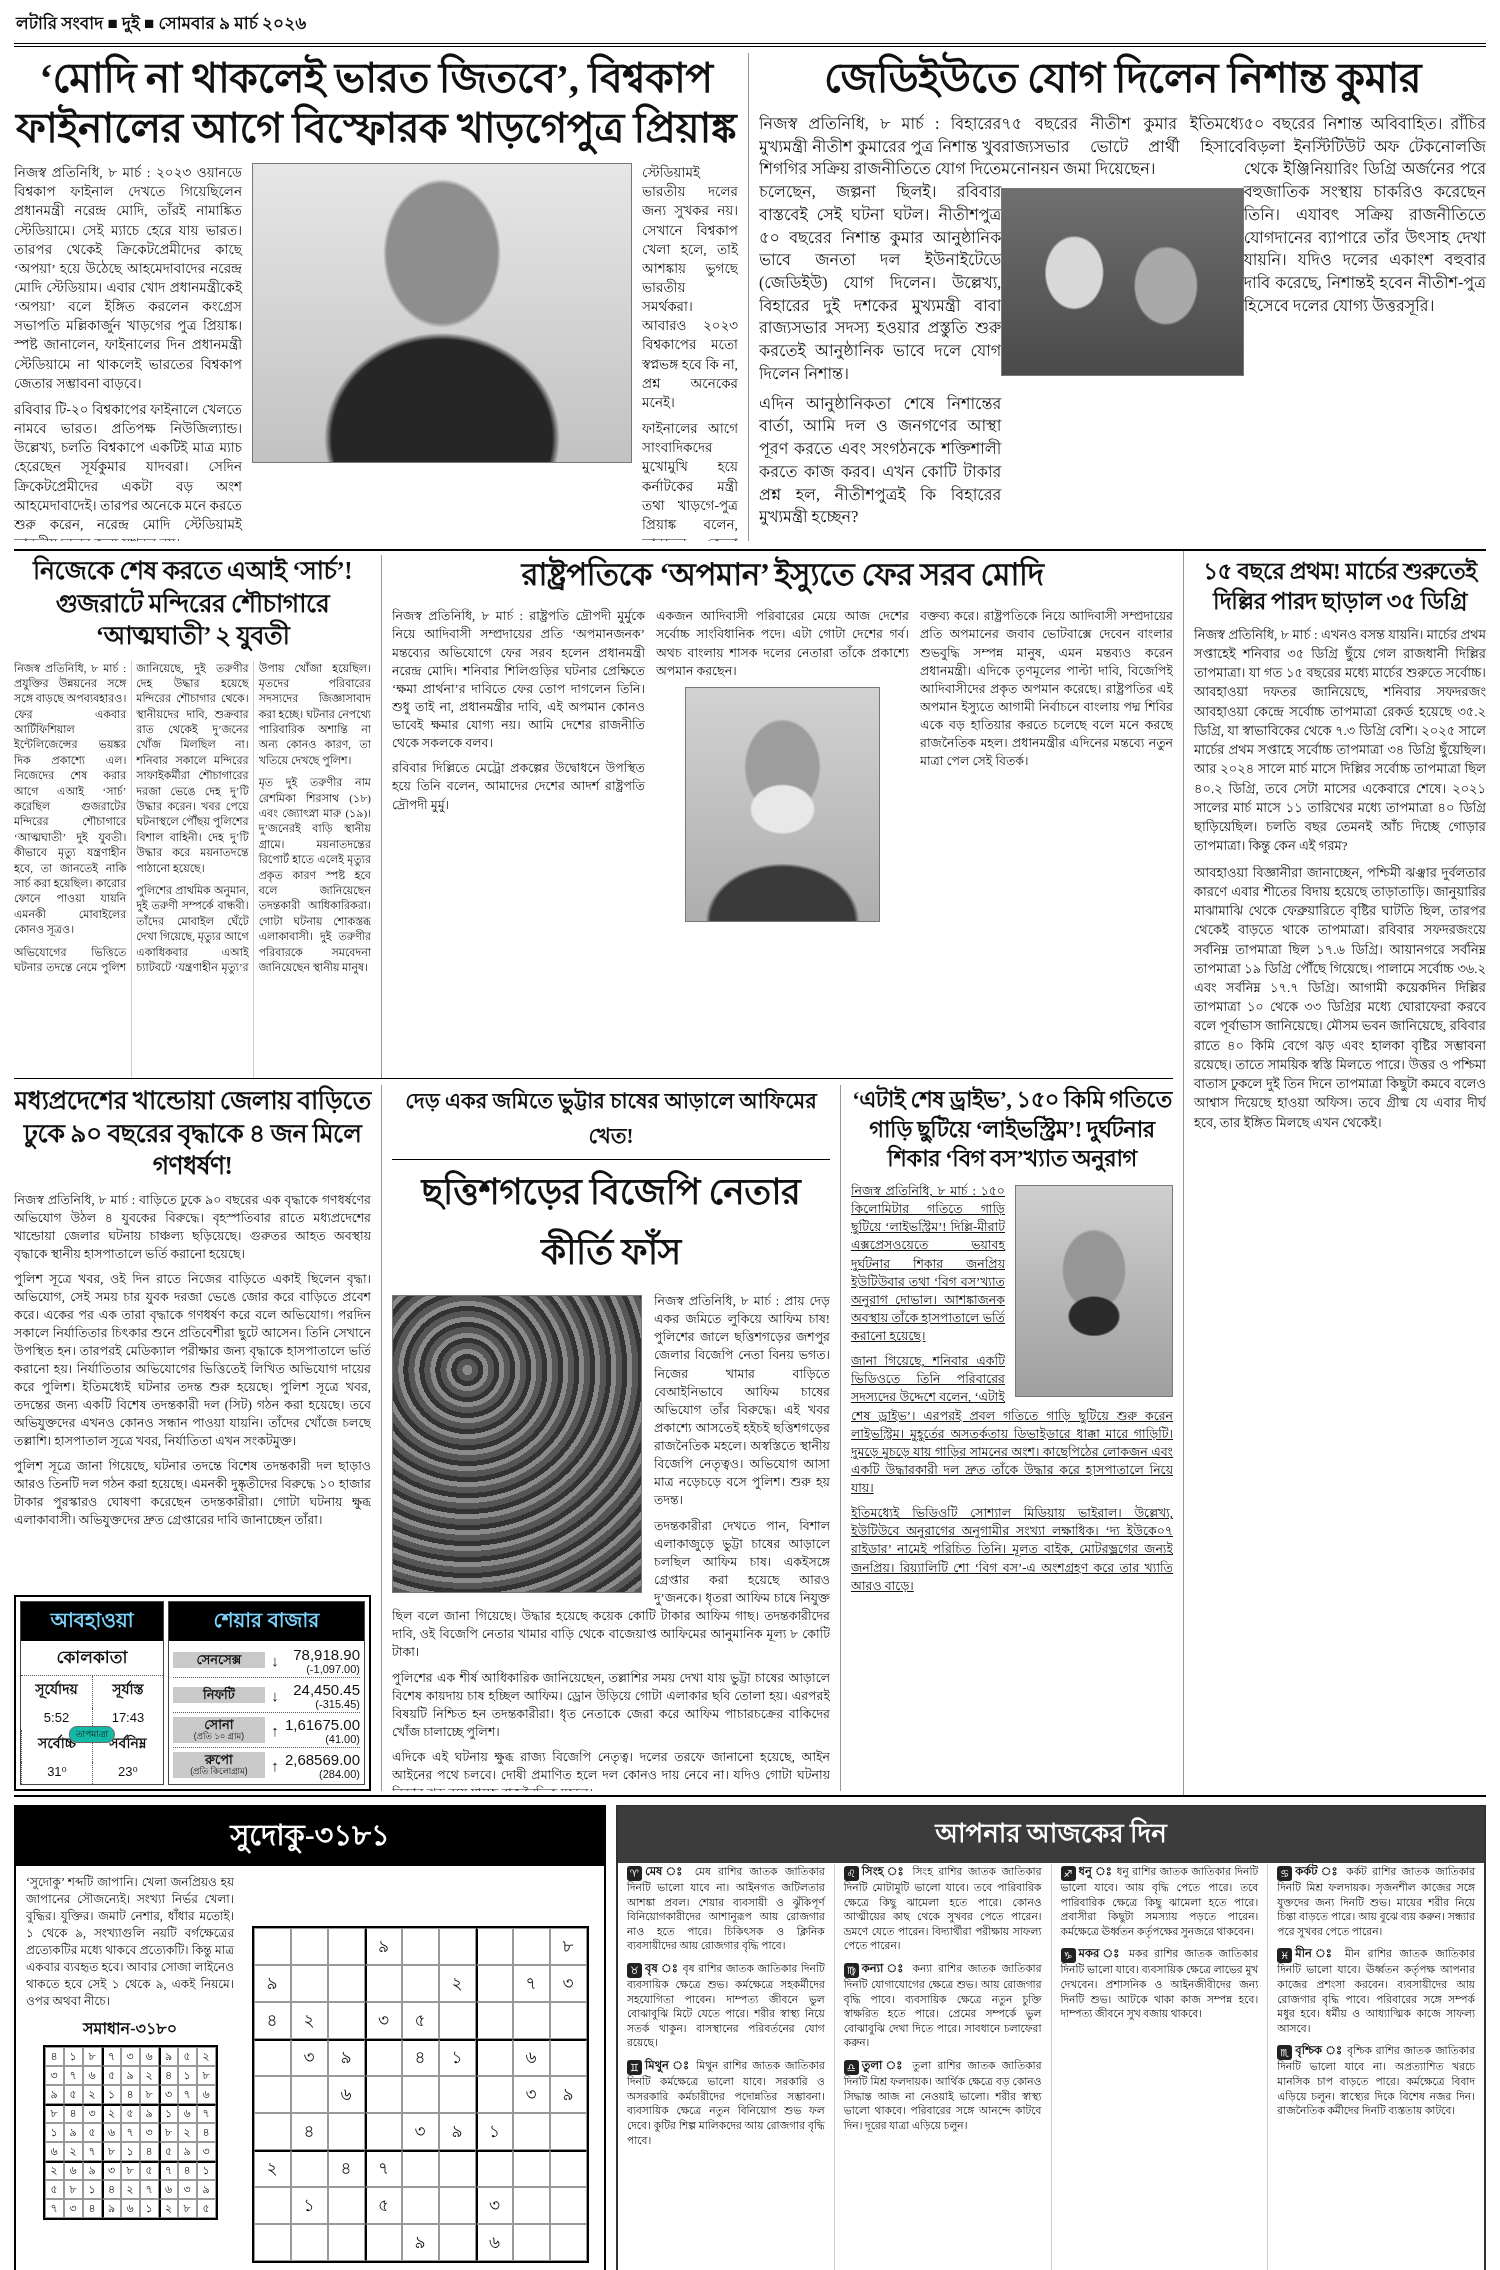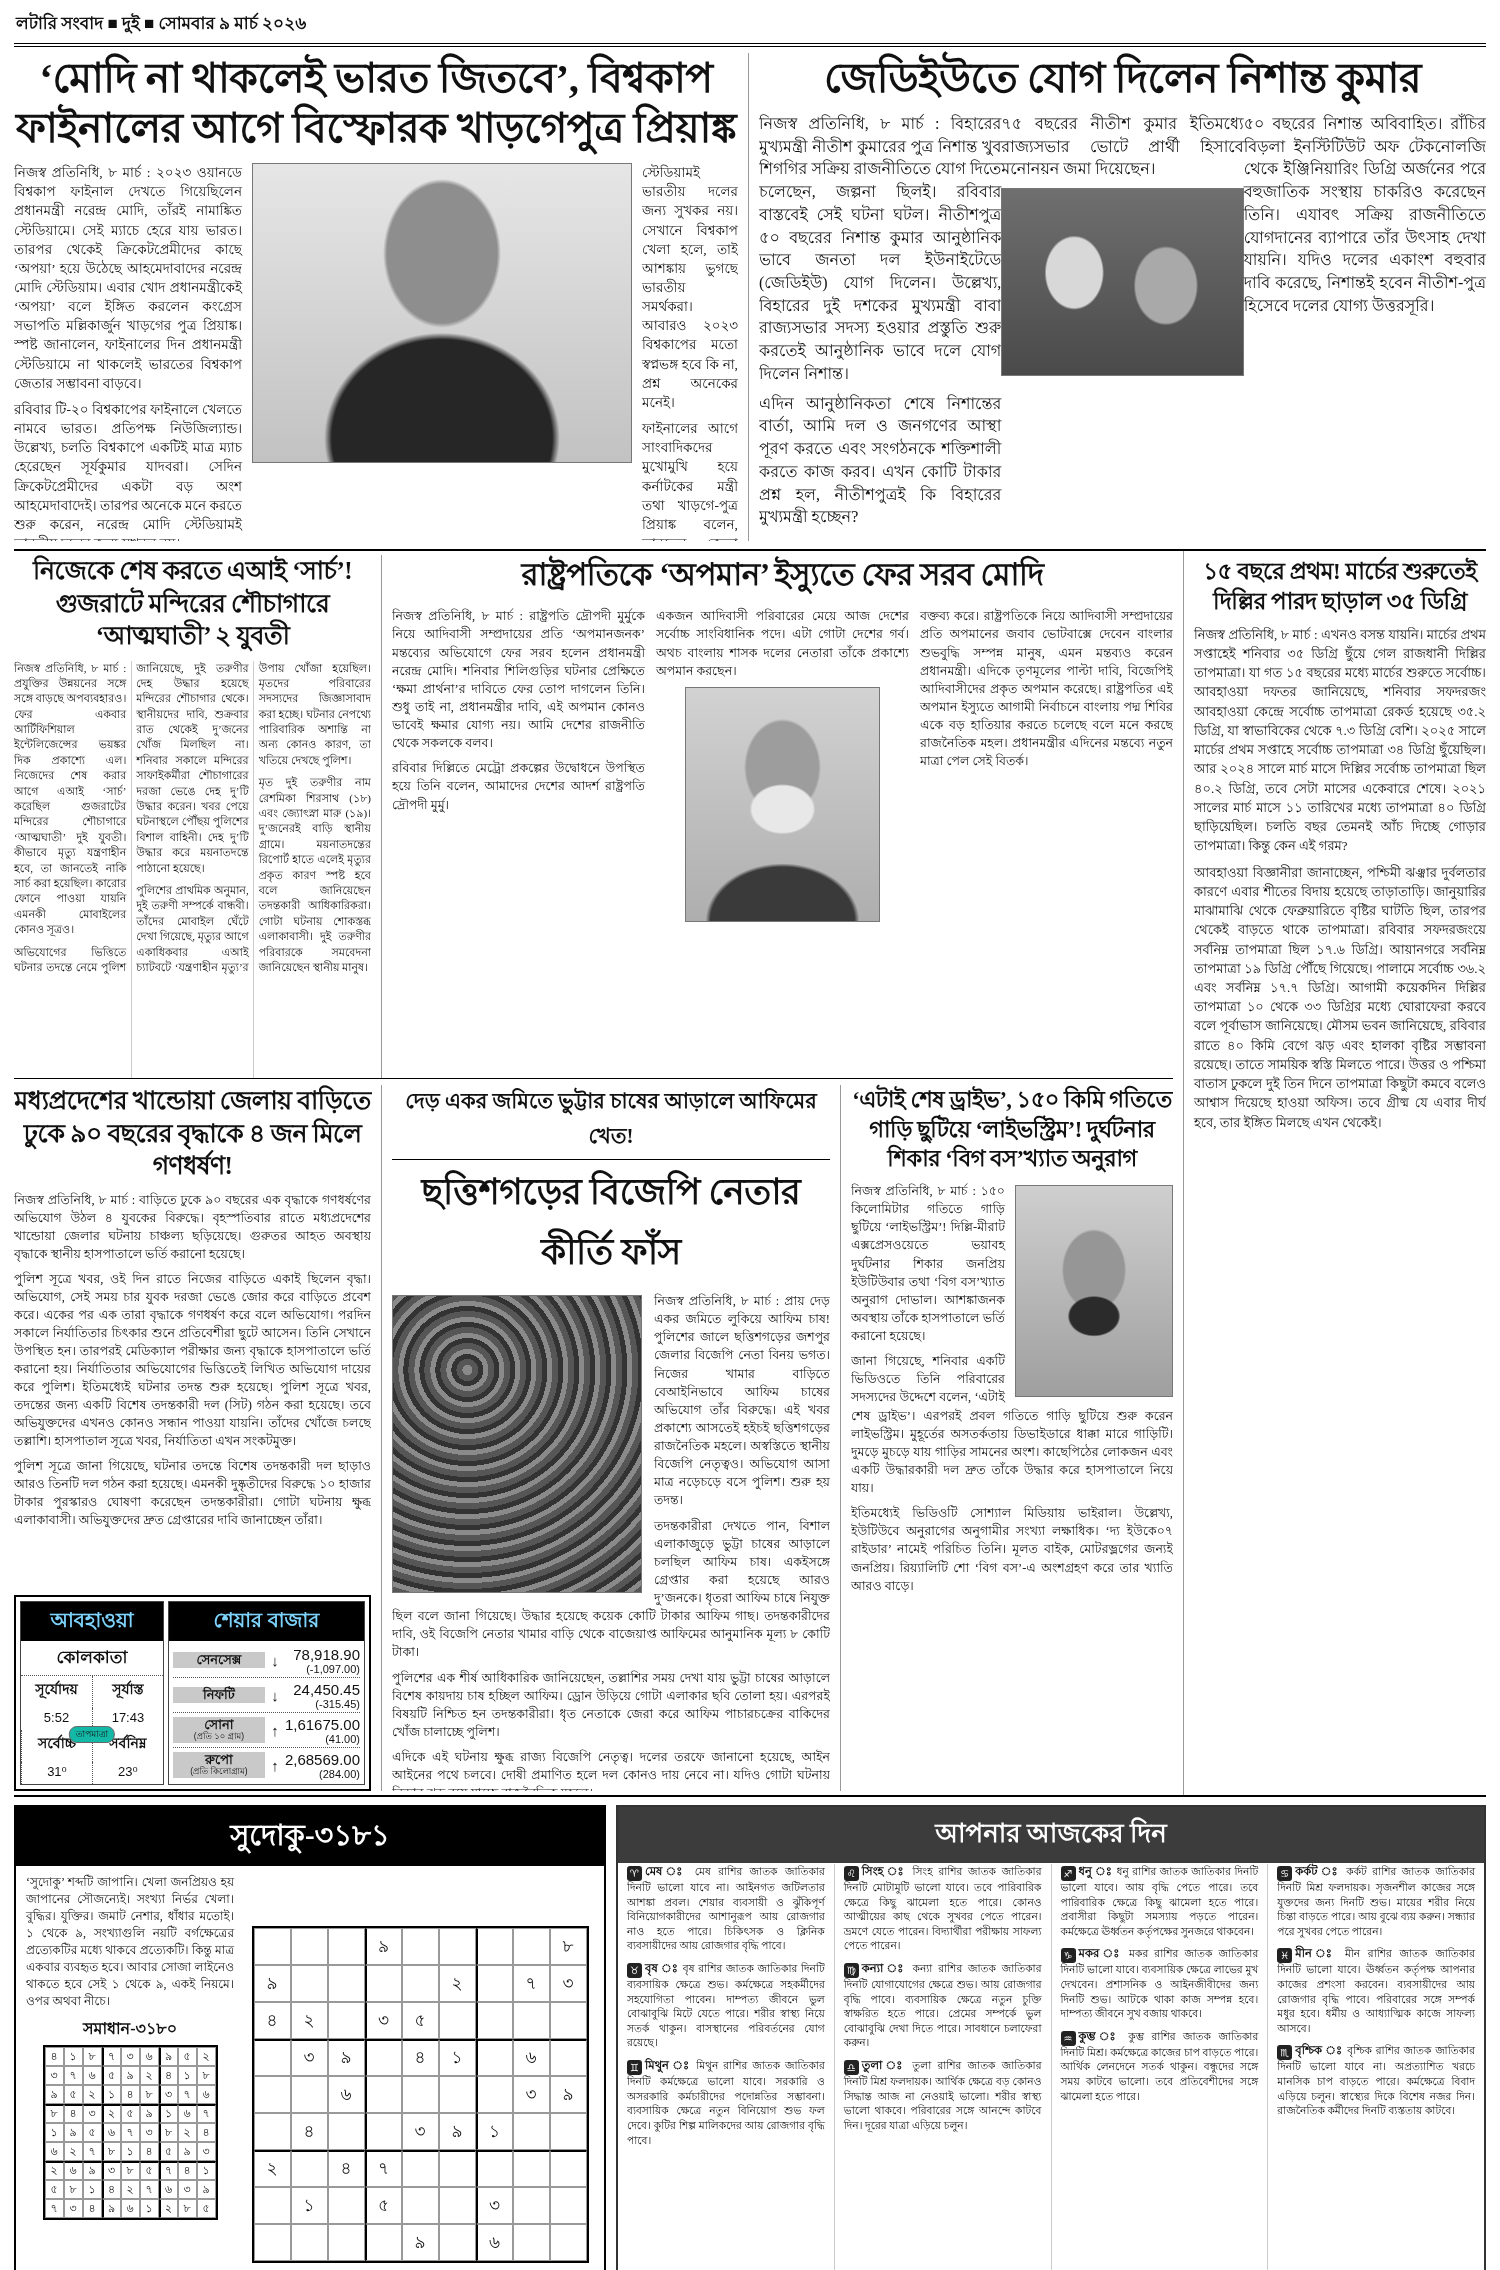--- a/index.html
+++ b/index.html
@@ -64,21 +64,21 @@
   .col-opium { flex:1; padding:0 10px; border-right:1px solid #999; display:flex; flex-direction:column; }
   .kicker { font-size:21px; font-weight:bold; text-align:center; border-bottom:1.5px solid #000; padding-bottom:4px; margin-bottom:4px; }
   .h-opium { font-size:36px; text-align:center; margin-bottom:8px; }
   .opium-body { flex:1; font-size:12.5px; line-height:1.45; overflow:hidden; }
   .photo-opium { float:left; width:250px; height:298px; margin:3px 12px 6px 0;
     background:
       repeating-radial-gradient(circle at 30% 25%, #8a8a8a 0 5px, #565656 5px 11px, #333 11px 16px),
       #444; }
   .col-livestream { width:332px; padding-left:10px; display:flex; flex-direction:column; }
   .h-live { font-size:22.5px; line-height:1.32; text-align:center; margin-bottom:8px; }
-  .live-body { flex:1; font-size:12.5px; line-height:1.45; overflow:hidden; }
+  .live-body { flex:1; font-size:12.5px; line-height:1.45; overflow:hidden;text-decoration:underline; }
   .photo-anurag { float:right; width:158px; height:212px; margin:3px 0 6px 10px;
     background:
       radial-gradient(44px 34px at 50% 62%, #2b2b2b 55%, rgba(0,0,0,0) 60%),
       radial-gradient(52px 66px at 50% 40%, #969696 58%, rgba(0,0,0,0) 62%),
       linear-gradient(180deg,#cfcfcf,#9f9f9f); }
 
   
   .wm-box { border:2px solid #000; margin-top:8px; display:flex; height:196px; padding:4px; gap:4px; }
   .weather { width:46%; border:1px solid #444; display:flex; flex-direction:column; font-family:"Liberation Sans","DejaVu Sans",sans-serif; }
   .wm-head { background:#000; color:#7dd3fc; text-align:center; font-size:20px; font-weight:bold; padding:3px 0; }
@@ -479,21 +479,20 @@
             <div class="horo-entry"><span class="horo-icon">♊</span><b>মিথুন ঃ </b><span>মিথুন রাশির জাতক জাতিকার দিনটি কর্মক্ষেত্রে ভালো যাবে। সরকারি ও অসরকারি কর্মচারীদের পদোন্নতির সম্ভাবনা। ব্যবসায়িক ক্ষেত্রে নতুন বিনিয়োগ শুভ ফল দেবে। কুটির শিল্প মালিকদের আয় রোজগার বৃদ্ধি পাবে।</span></div>
           </div>
         <div class="horo-col">
             <div class="horo-entry"><span class="horo-icon">♌</span><b>সিংহ ঃ </b><span>সিংহ রাশির জাতক জাতিকার দিনটি মোটামুটি ভালো যাবে। তবে পারিবারিক ক্ষেত্রে কিছু ঝামেলা হতে পারে। কোনও আত্মীয়ের কাছ থেকে সুখবর পেতে পারেন। ভ্রমণে যেতে পারেন। বিদ্যার্থীরা পরীক্ষায় সাফল্য পেতে পারেন।</span></div>
             <div class="horo-entry"><span class="horo-icon">♍</span><b>কন্যা ঃ </b><span>কন্যা রাশির জাতক জাতিকার দিনটি যোগাযোগের ক্ষেত্রে শুভ। আয় রোজগার বৃদ্ধি পাবে। ব্যবসায়িক ক্ষেত্রে নতুন চুক্তি স্বাক্ষরিত হতে পারে। প্রেমের সম্পর্কে ভুল বোঝাবুঝি দেখা দিতে পারে। সাবধানে চলাফেরা করুন।</span></div>
             <div class="horo-entry"><span class="horo-icon">♎</span><b>তুলা ঃ </b><span>তুলা রাশির জাতক জাতিকার দিনটি মিশ্র ফলদায়ক। আর্থিক ক্ষেত্রে বড় কোনও সিদ্ধান্ত আজ না নেওয়াই ভালো। শরীর স্বাস্থ্য ভালো থাকবে। পরিবারের সঙ্গে আনন্দে কাটবে দিন। দূরের যাত্রা এড়িয়ে চলুন।</span></div>
           </div>
         <div class="horo-col">
             <div class="horo-entry"><span class="horo-icon">♐</span><b>ধনু ঃ </b><span>ধনু রাশির জাতক জাতিকার দিনটি ভালো যাবে। আয় বৃদ্ধি পেতে পারে। তবে পারিবারিক ক্ষেত্রে কিছু ঝামেলা হতে পারে। প্রবাসীরা কিছুটা সমস্যায় পড়তে পারেন। কর্মক্ষেত্রে ঊর্ধ্বতন কর্তৃপক্ষের সুনজরে থাকবেন।</span></div>
             <div class="horo-entry"><span class="horo-icon">♑</span><b>মকর ঃ </b><span>মকর রাশির জাতক জাতিকার দিনটি ভালো যাবে। ব্যবসায়িক ক্ষেত্রে লাভের মুখ দেখবেন। প্রশাসনিক ও আইনজীবীদের জন্য দিনটি শুভ। আটকে থাকা কাজ সম্পন্ন হবে। দাম্পত্য জীবনে সুখ বজায় থাকবে।</span></div>
-            <div class="horo-entry"><span class="horo-icon">♒</span><b>কুম্ভ ঃ </b><span>কুম্ভ রাশির জাতক জাতিকার দিনটি মিশ্র। কর্মক্ষেত্রে কাজের চাপ বাড়তে পারে। আর্থিক লেনদেনে সতর্ক থাকুন। বন্ধুদের সঙ্গে সময় কাটবে ভালো। তবে প্রতিবেশীদের সঙ্গে ঝামেলা হতে পারে।</span></div>
           </div>
         <div class="horo-col">
             <div class="horo-entry"><span class="horo-icon">♋</span><b>কর্কট ঃ </b><span>কর্কট রাশির জাতক জাতিকার দিনটি মিশ্র ফলদায়ক। সৃজনশীল কাজের সঙ্গে যুক্তদের জন্য দিনটি শুভ। মায়ের শরীর নিয়ে চিন্তা বাড়তে পারে। আয় বুঝে ব্যয় করুন। সন্ধ্যার পরে সুখবর পেতে পারেন।</span></div>
             <div class="horo-entry"><span class="horo-icon">♓</span><b>মীন ঃ </b><span>মীন রাশির জাতক জাতিকার দিনটি ভালো যাবে। ঊর্ধ্বতন কর্তৃপক্ষ আপনার কাজের প্রশংসা করবেন। ব্যবসায়ীদের আয় রোজগার বৃদ্ধি পাবে। পরিবারের সঙ্গে সম্পর্ক মধুর হবে। ধর্মীয় ও আধ্যাত্মিক কাজে সাফল্য আসবে।</span></div>
             <div class="horo-entry"><span class="horo-icon">♏</span><b>বৃশ্চিক ঃ </b><span>বৃশ্চিক রাশির জাতক জাতিকার দিনটি ভালো যাবে না। অপ্রত্যাশিত খরচে মানসিক চাপ বাড়তে পারে। কর্মক্ষেত্রে বিবাদ এড়িয়ে চলুন। স্বাস্থ্যের দিকে বিশেষ নজর দিন। রাজনৈতিক কর্মীদের দিনটি ব্যস্ততায় কাটবে।</span></div>
           </div>
       </div>
     </div>
   </div>
 

